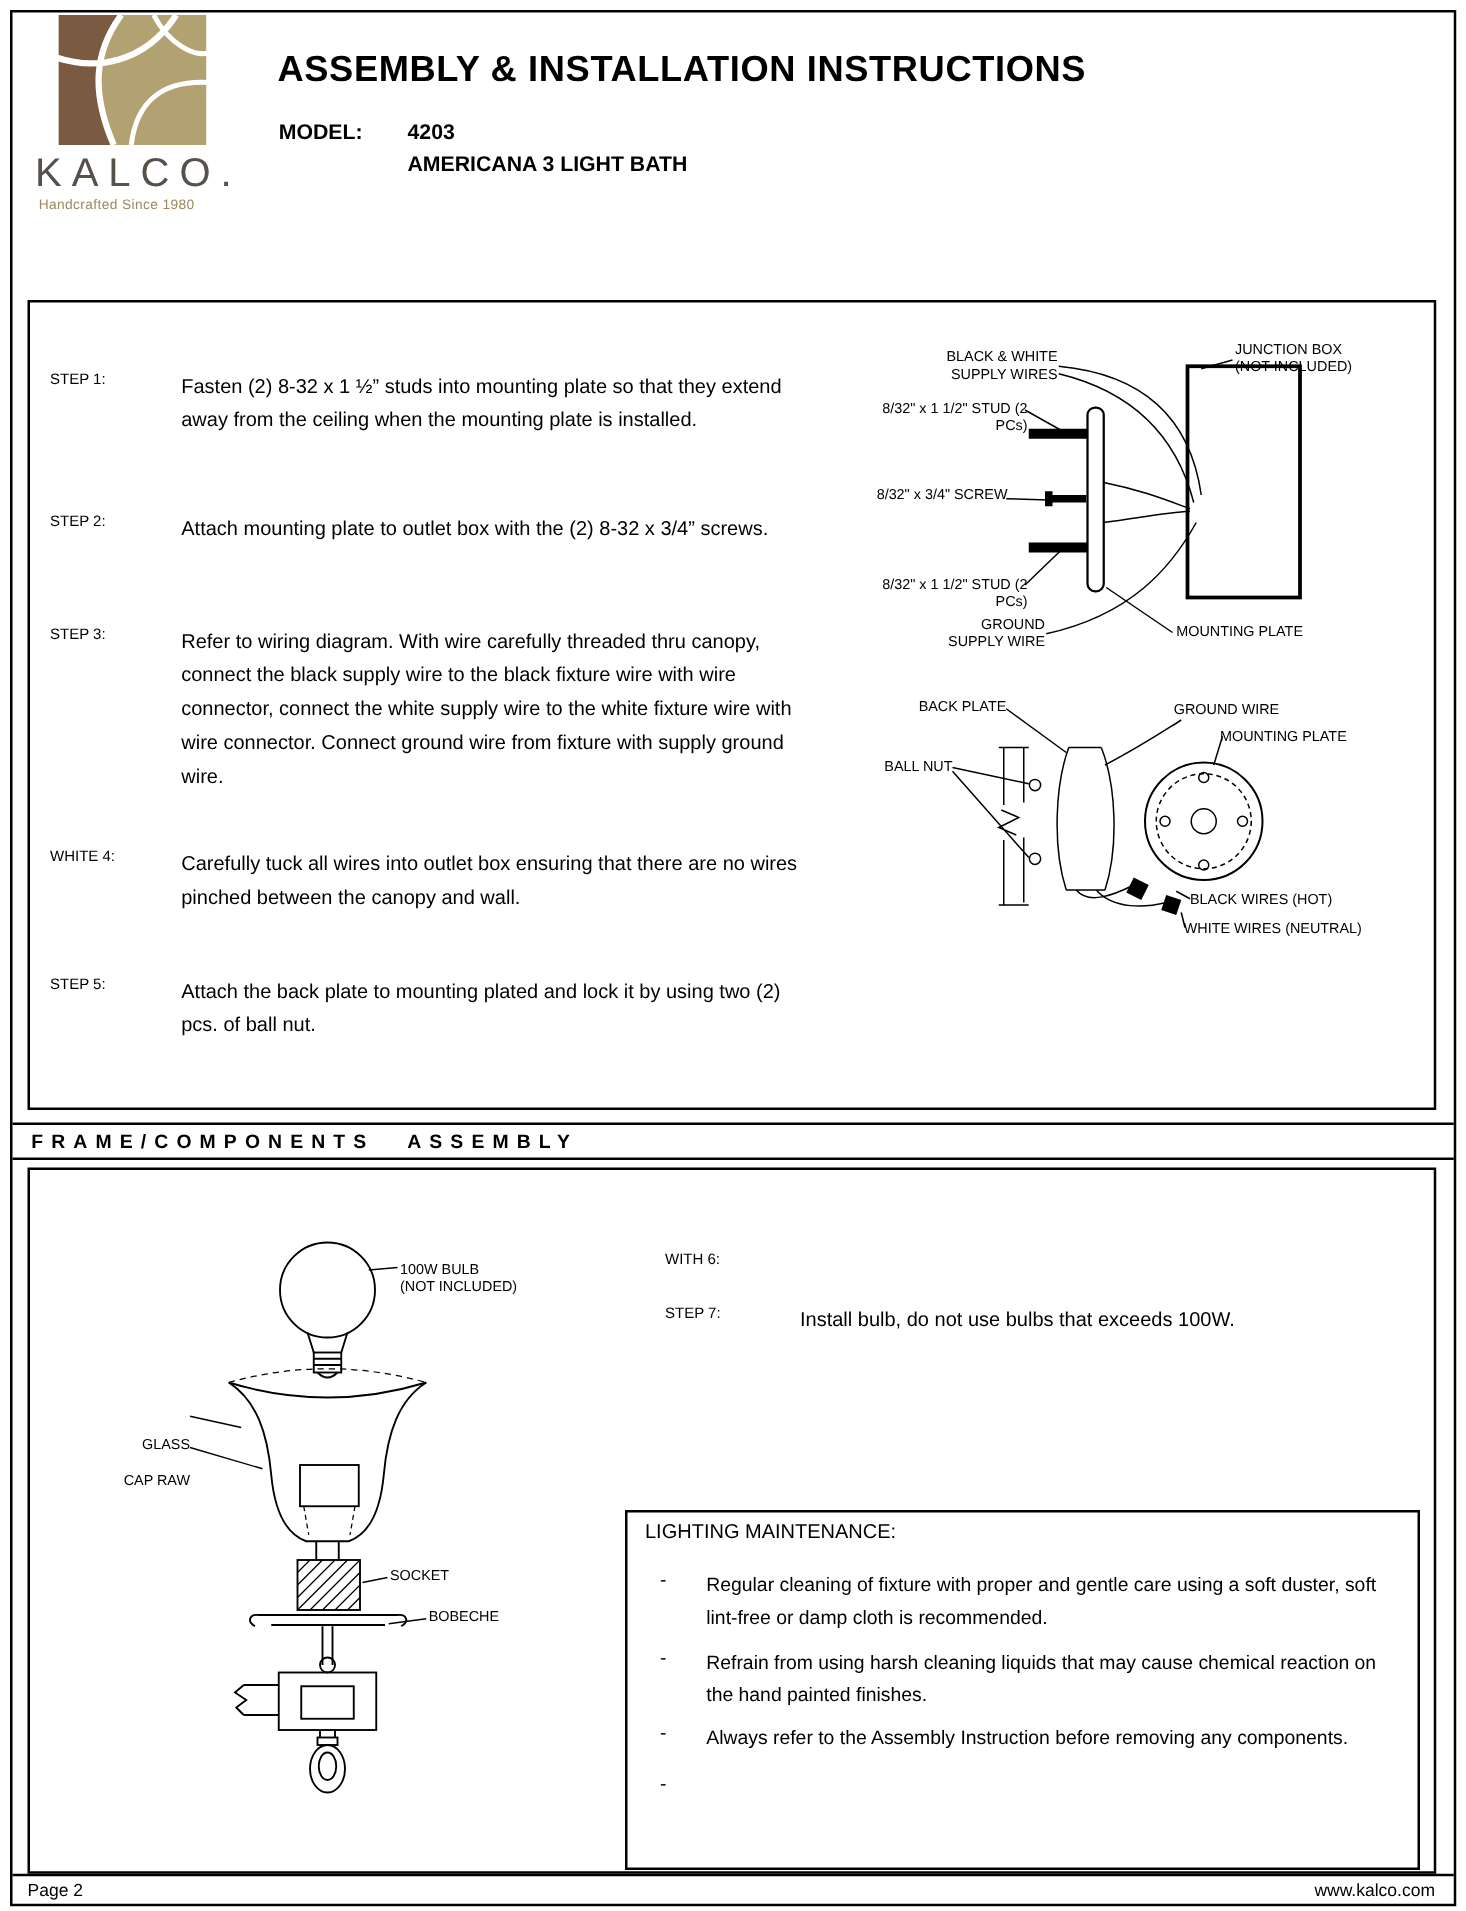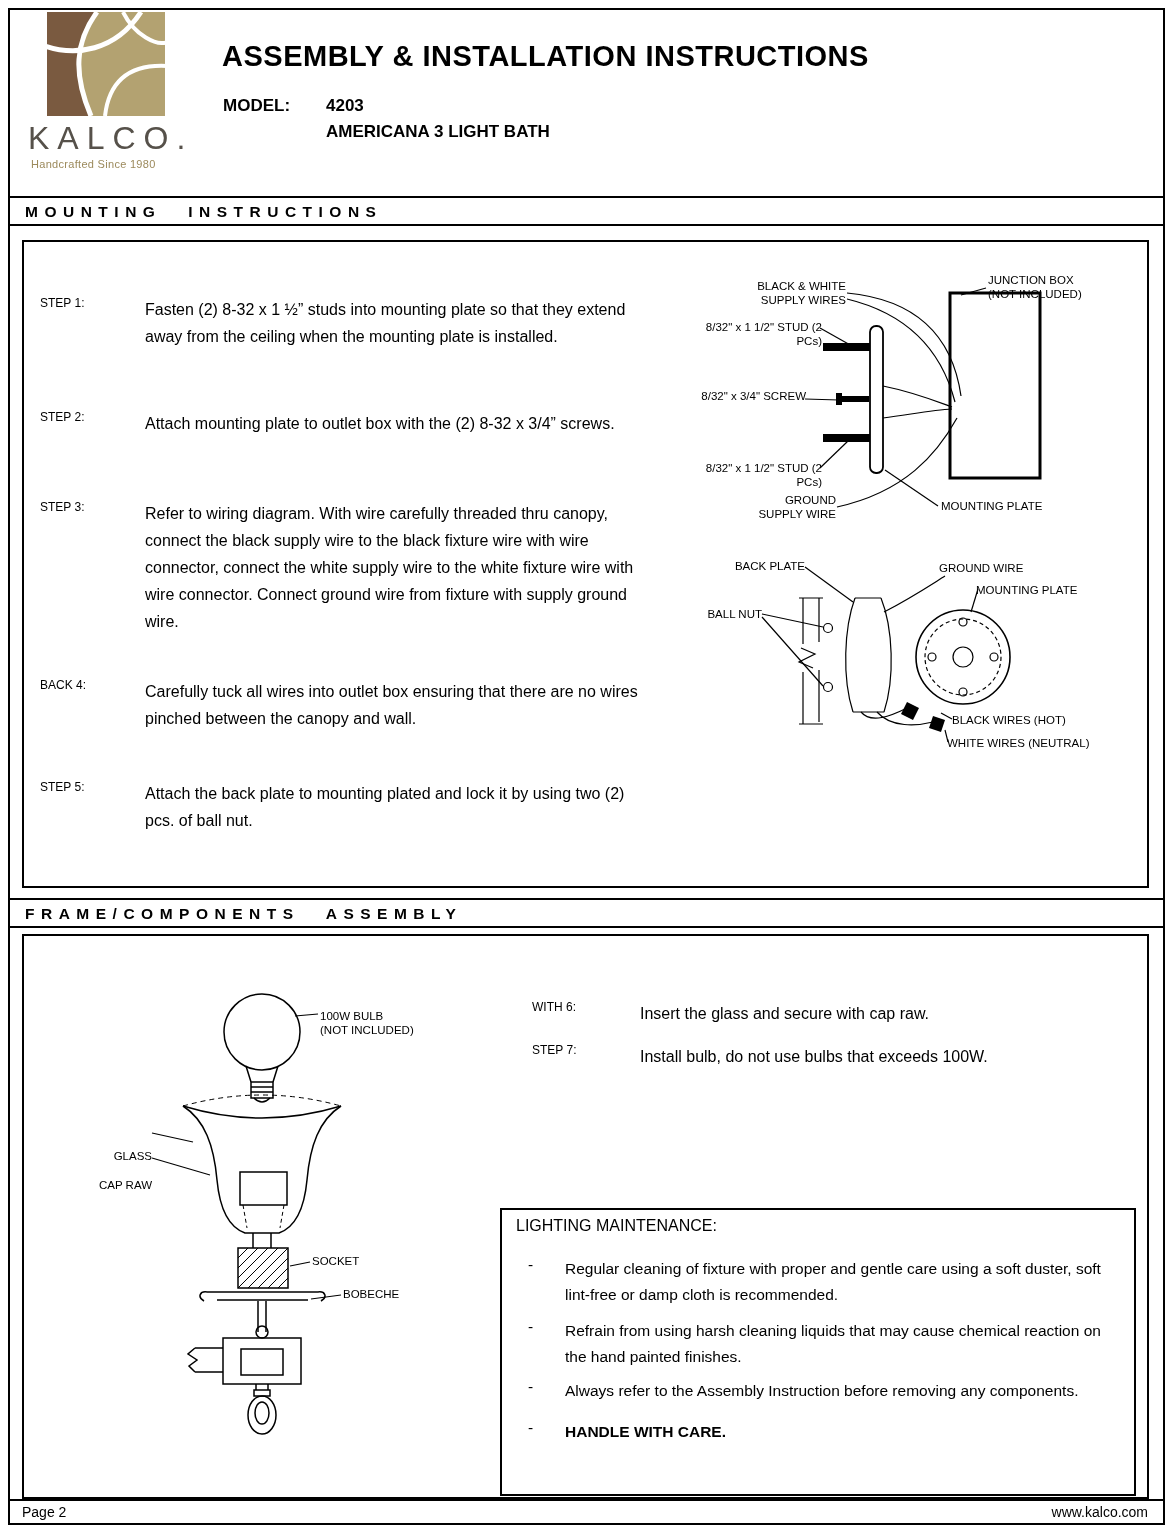--- a/index.html
+++ b/index.html
@@ -43,30 +43,29 @@
     <path d="M78,0 C90,24 112,34 122,30" stroke="#fff" stroke-width="4" fill="none"></path>
   </svg>
   <div class="logo-word" style="left:28px;top:120px">KALCO.</div>
   <div class="logo-tag" style="left:31px;top:158px">Handcrafted Since 1980</div>
 
   <div class="doc-title" style="left:222px;top:40px">ASSEMBLY &amp; INSTALLATION INSTRUCTIONS</div>
   <div class="model" style="left:223px;top:96px">MODEL:</div>
   <div class="model" style="left:326px;top:96px">4203</div>
   <div class="model" style="left:326px;top:122px">AMERICANA  3 LIGHT BATH</div>
 
-  <div class="band" style="top:196px">MOUNTING INSTRUCTIONS</div>
   <div class="cbox" style="left:22px;top:240px;width:1127px;height:648px"></div>
 
   <div class="step-label" style="left:40px;top:296px">STEP 1:</div>
   <div class="step-text" style="left:145px;top:296px;width:500px">Fasten (2) 8-32 x 1 ½” studs into mounting plate so that they extend away from the ceiling when the mounting plate is installed.</div>
   <div class="step-label" style="left:40px;top:410px">STEP 2:</div>
   <div class="step-text" style="left:145px;top:410px;width:500px">Attach mounting plate to outlet box with the (2) 8-32 x 3/4” screws.</div>
   <div class="step-label" style="left:40px;top:500px">STEP 3:</div>
   <div class="step-text" style="left:145px;top:500px;width:505px">Refer to wiring diagram. With wire carefully threaded thru canopy, connect the black supply wire to the black fixture wire with wire connector, connect the white supply wire to the white fixture wire with wire connector. Connect ground wire from fixture with supply ground wire.</div>
-  <div class="step-label" style="left:40px;top:678px">BACK 4:</div>
+  <div class="step-label" style="left:40px;top:678px">WHITE 4:</div>
   <div class="step-text" style="left:145px;top:678px;width:500px">Carefully tuck all wires into outlet box ensuring that there are no wires pinched between the canopy and wall.</div>
   <div class="step-label" style="left:40px;top:780px">STEP 5:</div>
   <div class="step-text" style="left:145px;top:780px;width:480px">Attach the back plate to mounting plated and lock it by using two (2) pcs. of ball nut.</div>
 
   <svg class="abs" style="left:665px;top:268px" width="465" height="262" viewBox="0 0 465 262">
     <g fill="none" stroke="#000" stroke-width="1.2">
       <rect x="285" y="25" width="90" height="185" stroke-width="3"></rect>
       <rect x="205" y="58" width="13" height="147" rx="6" fill="#fff" stroke-width="1.8"></rect>
       <path d="M182,25 C255,32 288,72 296,128"></path>
       <path d="M182,31 C248,47 278,88 290,134"></path>
@@ -170,35 +169,33 @@
     </g>
   </svg>
   <div class="dlabel" style="left:320px;top:1010px;width:130px">100W BULB
 (NOT INCLUDED)</div>
   <div class="dlabel r" style="left:70px;top:1179px;width:82px">CAP RAW</div>
   <div class="dlabel r" style="left:70px;top:1150px;width:82px">GLASS</div>
   <div class="dlabel" style="left:312px;top:1255px">SOCKET</div>
   <div class="dlabel" style="left:343px;top:1288px">BOBECHE</div>
 
   <div class="step-label" style="left:532px;top:1000px">WITH 6:</div>
-  <div class="step-text" style="left:640px;top:1000px;width:470px">Insert the glass and secure with cap raw.</div>
   <div class="step-label" style="left:532px;top:1043px">STEP 7:</div>
   <div class="step-text" style="left:640px;top:1043px;width:470px">Install bulb, do not use bulbs that exceeds 100W.</div>
 
   <div class="mbox" style="left:500px;top:1208px;width:636px;height:288px"></div>
   <div class="mtitle" style="left:516px;top:1217px">LIGHTING MAINTENANCE:</div>
 
   <div class="mdash" style="left:528px;top:1256px">-</div>
   <div class="mitem" style="left:565px;top:1256px;width:550px">Regular cleaning of fixture with proper and gentle care using a soft duster, soft lint-free or damp cloth is recommended.</div>
 
   <div class="mdash" style="left:528px;top:1318px">-</div>
   <div class="mitem" style="left:565px;top:1318px;width:550px">Refrain from using harsh cleaning liquids that may cause chemical reaction on the hand painted finishes.</div>
 
   <div class="mdash" style="left:528px;top:1378px">-</div>
   <div class="mitem" style="left:565px;top:1378px;width:550px">Always refer to the Assembly Instruction before removing any components.</div>
 
   <div class="mdash" style="left:528px;top:1419px">-</div>
-  <div class="mitem bold" style="left:565px;top:1419px;width:550px">HANDLE WITH CARE.</div>
 
   <div class="footer-line" style="top:1499px"></div>
   <div class="footer-text" style="left:22px;top:1504px">Page 2</div>
   <div class="footer-text" style="right:25px;top:1504px">www.kalco.com</div>
 </div>
 
 </body></html>

